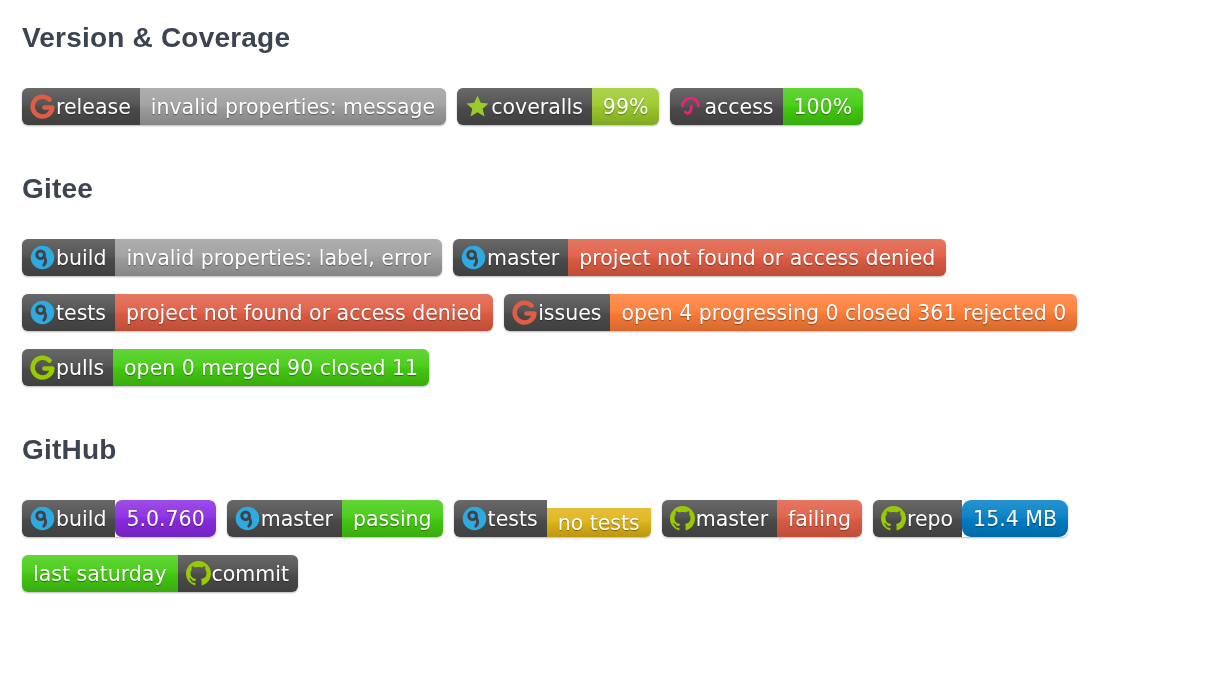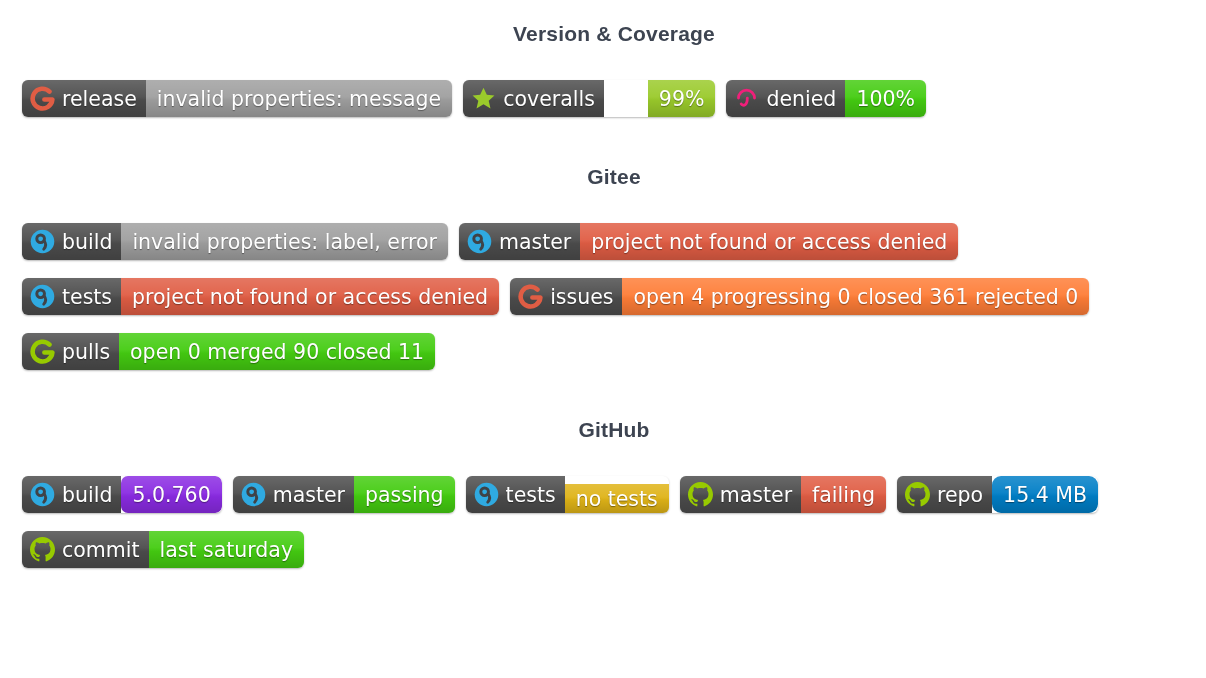--- a/index.html
+++ b/index.html
@@ -8,26 +8,25 @@
     height: 678px;
     background: #ffffff;
     box-sizing: border-box;
     padding: 22px 0 0 22px;
     font-family: "DejaVu Sans", sans-serif;
     overflow: hidden;
   }
   .section { margin-bottom: 48px; }
   .section-title {
     font-family: "Liberation Sans", sans-serif;
-    font-size: 21px;
+    font-size: 28px;
     font-weight: 700;
     color: #3d4451;
     letter-spacing: 0.2px;
     margin: 0 0 34px 0;
-    text-align: center;
   }
   .badge-row {
     display: flex;
     gap: 11px;
     margin-bottom: 18px;
     align-items: flex-start;
   }
   .badge {
     display: inline-flex;
     height: 37px;
@@ -42,21 +41,21 @@
     white-space: nowrap;
   }
   .seg {
     display: flex;
     align-items: center;
     background-image: linear-gradient(rgba(255,255,255,0.16), rgba(255,255,255,0.05) 45%, rgba(0,0,0,0.03) 55%, rgba(0,0,0,0.16));
   }
   .seg.left {
     background-color: #4c4c4c;
     padding: 0 9px 0 8px;
-    gap: 7px;
+    gap: 1px;
   }
   .seg.msg { padding: 0 11px; }
   .icon { width: 25px; height: 25px; display: block; flex: 0 0 auto; }
   .symdefs { position: absolute; width: 0; height: 0; overflow: hidden; }
 </style>
 </head>
 <body>
 
 <svg class="symdefs" xmlns="http://www.w3.org/2000/svg" aria-hidden="true">
   <symbol id="sym-gitee" viewBox="0 0 24 24">
@@ -93,29 +92,29 @@
       <span class="seg msg" style="background-color: rgb(159, 159, 159);">invalid properties: message</span>
     </span>
 
     <span class="badge">
       <span class="seg left">
         <svg class="icon" style="color: rgb(154, 202, 43);">
             <use href="#sym-star"></use>
           </svg>
         <span>coveralls</span>
       </span>
-      <span class="seg msg" style="background-color: rgb(154, 202, 43); margin-left: 44px;">99%</span>
+      <span class="seg msg" style="background-color: rgb(154, 202, 43);">99%</span>
     </span>
 
     <span class="badge">
       <span class="seg left">
         <svg class="icon" style="color: rgb(240, 31, 122);">
             <use href="#sym-codecov"></use>
           </svg>
-        <span>denied</span>
+        <span>access</span>
       </span>
       <span class="seg msg" style="background-color: rgb(68, 204, 17);">100%</span>
     </span>
 
   </div>
 </div>
 
 <div class="section">
   <h2 class="section-title">Gitee</h2>
 
@@ -226,22 +225,22 @@
             <use href="#sym-github"></use>
           </svg>
         <span>repo</span>
       </span>
       <span class="seg msg" style="background-color: rgb(0, 126, 198); border-radius: 9px;">15.4 MB</span>
     </span>
   </div>
 
   <div class="badge-row">
     <span class="badge">
+      <span class="seg msg" style="background-color: rgb(68, 204, 17);">last saturday</span>
       <span class="seg left">
         <svg class="icon" style="color: rgb(151, 202, 0);">
             <use href="#sym-github"></use>
           </svg>
         <span>commit</span>
       </span>
-      <span class="seg msg" style="background-color: rgb(68, 204, 17);">last saturday</span>
     </span>
   </div>
 </div>
 
 </body></html>

